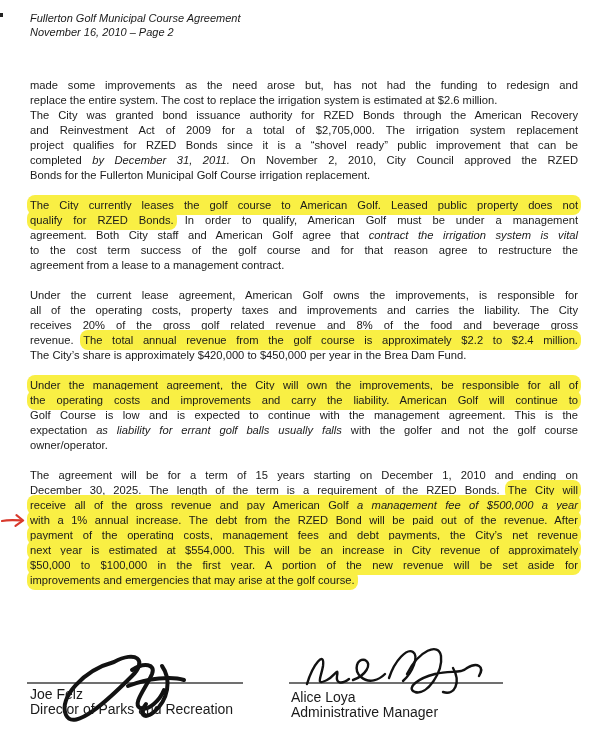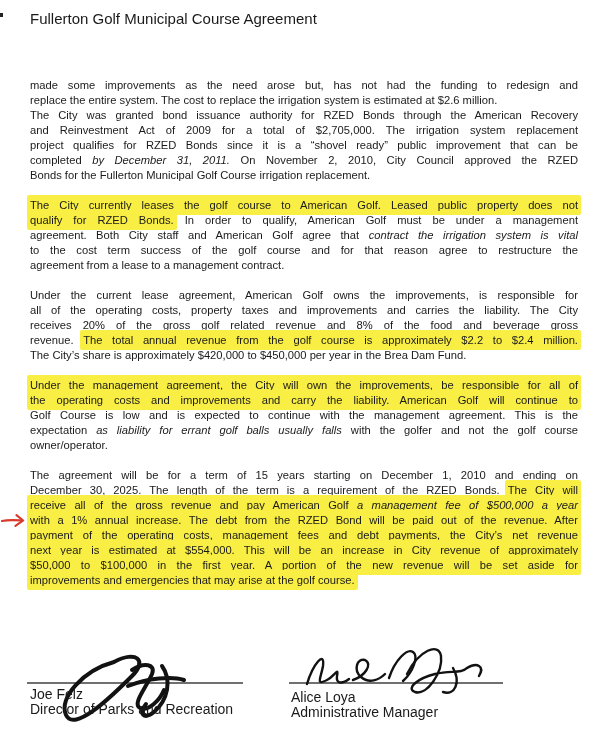--- a/index.html
+++ b/index.html
@@ -1,24 +1,24 @@
 <!DOCTYPE html>
 <html style="--hl: #f9ef44; --arrow: #d8392c; --ink: #1a1a1a; --rule: #707070;"><head>
 <meta charset="utf-8">
 <style>
   html,body{margin:0;padding:0;background:#ffffff;}
   body{width:608px;height:739px;position:relative;overflow:hidden;
        font-family:"Liberation Sans",sans-serif;color:var(--ink,#1a1a1a);}
   .page{position:absolute;inset:0;background:#fff;}
-  .header{position:absolute;left:30px;top:12px;font-size:15px;line-height:13.5px;}
+  .header{position:absolute;left:30px;top:12px;font-size:11px;line-height:13.5px;font-style:italic;}
   .doc-body{position:absolute;left:30px;top:78px;width:548px;font-size:11.2px;}
   .para{margin:0 0 15px 0;}
   .line{height:15px;line-height:15px;text-align:left;white-space:normal;}
   .line.j{text-align:justify;text-align-last:justify;}
-  mark.hl{background:var(--hl,#f9ef44);color:inherit;padding:4px 3px;margin:10px -3px;border-radius:2px;}
+  mark.hl{background:var(--hl,#f9ef44);color:inherit;padding:4px 3px;margin:10px -3px;border-radius:8px;}
   .it{font-style:italic;}
   .arrow{position:absolute;left:1px;top:512px;color:var(--arrow,#d8392c);}
   .arrow path{fill:none;stroke:currentColor;stroke-width:2.2;stroke-linecap:round;stroke-linejoin:round;}
   .sig-rule{position:absolute;top:682px;height:2px;background:var(--rule,#707070);}
   .sig-rule.left{left:27px;width:216px;}
   .sig-rule.right{left:289px;width:214px;}
   .sig{position:absolute;color:#121212;}
   .sig path{fill:none;stroke:currentColor;stroke-linecap:round;stroke-linejoin:round;}
   .sig-left{left:44px;top:652px;}
   .sig-left path{stroke-width:4;}
@@ -29,20 +29,21 @@
   .sig-block.right{left:291px;top:690px;}
   .artifact{position:absolute;left:0;top:13px;width:3px;height:4px;background:#222;}
 </style>
 </head>
 <body>
 
 <div class="page">
 
   <div class="header">
     <div>Fullerton Golf Municipal Course Agreement</div>
+    <div>November 16, 2010 – Page 2</div>
   </div>
 
   <div class="artifact"></div>
 
   <div class="doc-body">
       <div class="para">
         <div class="line j"><span>made some improvements as the need arose but, has not had the funding to redesign and</span></div>
         <div class="line"><span>replace the entire system. The cost to replace the irrigation system is estimated at $2.6 million.</span></div>
         <div class="line j"><span>The City was granted bond issuance authority for RZED Bonds through the American Recovery</span></div>
         <div class="line j"><span>and Reinvestment Act of 2009 for a total of $2,705,000. The irrigation system replacement</span></div>

